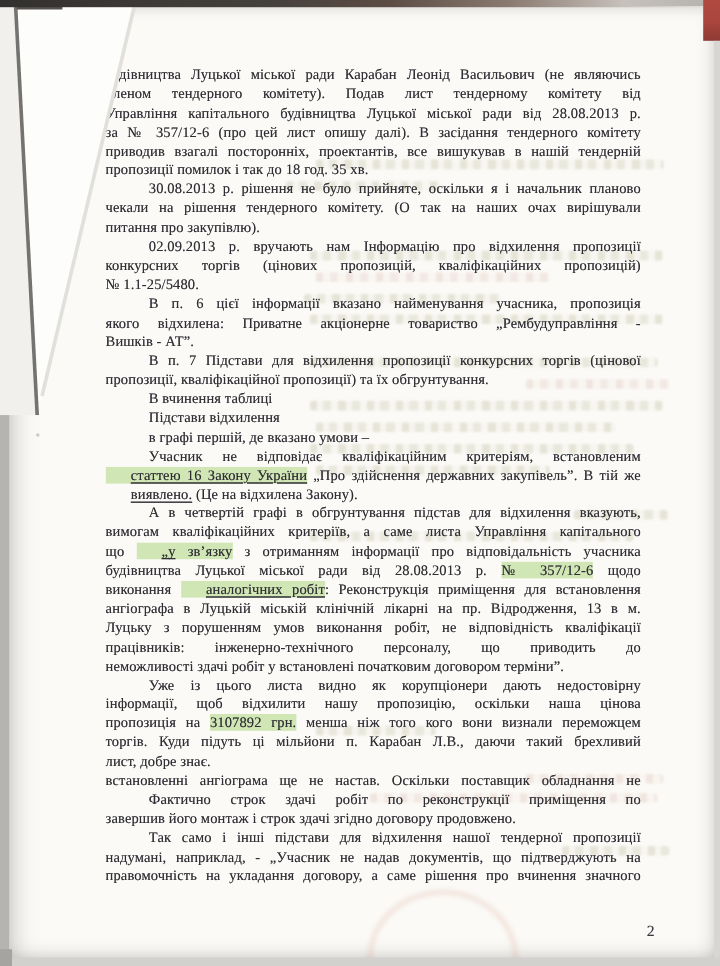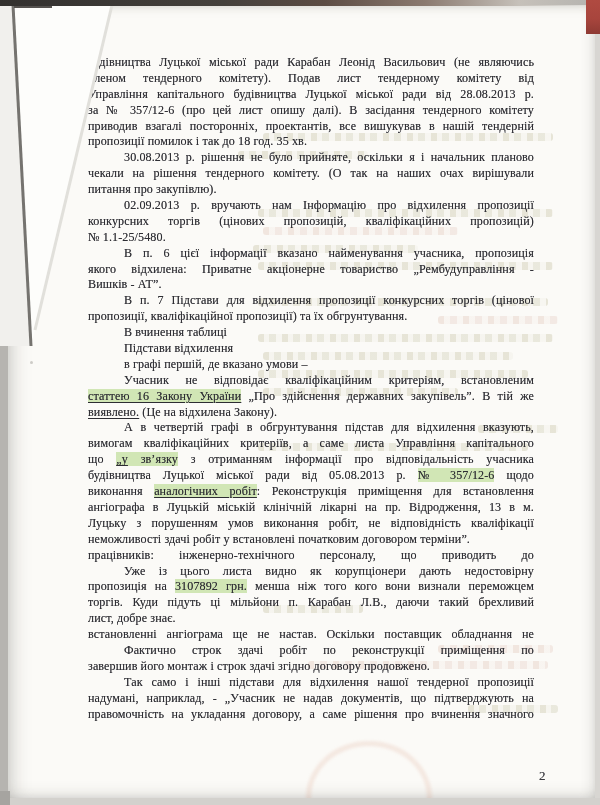--- a/index.html
+++ b/index.html
@@ -11,21 +11,21 @@
                     inset -10px 0 14px -9px rgba(110,108,102,.30),
                     inset 0 -12px 16px -11px rgba(110,108,102,.32),
                     inset 0 10px 12px -9px rgba(110,108,102,.22);}
   
   #doc-text{position:absolute;left:80px;top:50px;width:446px;color:var(--ink,#2d2d33);
             font-size:12.1px;line-height:15.9px;letter-spacing:.1px;
             text-shadow:0 0 .5px rgba(45,45,51,.55);}
   .line{text-align:justify;text-align-last:justify;height:15.9px;overflow:hidden;}
   .line.endline{text-align-last:left;}
   .line.indent{text-indent:36px;}
-  .ul{text-decoration:underline;text-underline-offset:2px;text-decoration-thickness:1px;}
+  .ul{text-decoration:underline;text-underline-offset:2px;text-decoration-thickness:1px;padding-left:21px;}
   .hl{background:var(--hl-bg,rgba(150,202,90,.42));box-decoration-break:clone;}
   .pgnum{position:absolute;left:531px;top:763px;font-size:13px;color:#3a3a40;
          text-shadow:0 0 .5px rgba(45,45,51,.5);}
   
   .topbar{position:absolute;left:0;top:0;width:590px;height:6px;
           background:linear-gradient(90deg,#33312f 0%,#44403c 38%,#5c4c44 55%,#8b7a70 72%,#c6c1ba 88%,rgba(214,210,204,0) 100%);}
   .redcorner{position:absolute;left:586px;top:0;width:14px;height:34px;
              background:linear-gradient(180deg,#b04a41 0%,#a8453d 55%,#8e3a33 100%);}
   .rightedge{position:absolute;right:0;top:34px;width:5px;bottom:0;background:#d8d6d2;}
   .bottombar{position:absolute;left:0;bottom:0;width:100%;height:7px;background:#d3d1cd;}
@@ -106,29 +106,30 @@
         </div>
         <div>
           <div class="line indent"><span>Учасник не відповідає кваліфікаційним критеріям, встановленим</span></div>
           <div class="line"><span class="ul hl">статтею 16 Закону України</span><span> „Про здійснення державних закупівель”. В тій же</span></div>
           <div class="line endline"><span class="ul">виявлено.</span><span> (Це на відхилена Закону).</span></div>
         </div>
         <div>
           <div class="line indent"><span>А в четвертій графі в обгрунтування підстав для відхилення вказують,</span></div>
           <div class="line"><span>вимогам кваліфікаційних критеріїв, а саме листа Управління капітального</span></div>
           <div class="line"><span>що </span><span class="ul hl">„у</span><span class="hl"> зв’язку</span><span> з отриманням інформації про відповідальність учасника</span></div>
-          <div class="line"><span>будівництва Луцької міської ради від 05.08.2013 р. </span><span class="hl">№ 357/12-6</span><span> щодо</span></div>
+          <div class="line"><span>будівництва Луцької міської ради від 28.08.2013 р. </span><span class="hl">№ 357/12-6</span><span> щодо</span></div>
           <div class="line"><span>виконання </span><span class="ul hl">аналогічних робіт</span><span>: Реконструкція приміщення для встановлення</span></div>
           <div class="line"><span>ангіографа в Луцькій міській клінічній лікарні на пр. Відродження, 13 в м.</span></div>
           <div class="line"><span>Луцьку з порушенням умов виконання робіт, не відповідність кваліфікації</span></div>
+          <div class="line"><span>працівників: інженерно-технічного персоналу, що приводить до</span></div>
           <div class="line endline"><span>неможливості здачі робіт у встановлені початковим договором терміни”.</span></div>
-          <div class="line"><span>працівників: інженерно-технічного персоналу, що приводить до</span></div>
         </div>
         <div>
           <div class="line indent"><span>Уже із цього листа видно як корупціонери дають недостовірну</span></div>
+          <div class="line"><span>інформації, щоб відхилити нашу пропозицію, оскільки наша цінова</span></div>
           <div class="line"><span>пропозиція на </span><span class="hl">3107892 грн.</span><span> менша ніж того кого вони визнали переможцем</span></div>
           <div class="line"><span>торгів. Куди підуть ці мільйони п. Карабан Л.В., даючи такий брехливий</span></div>
           <div class="line endline"><span>лист, добре знає.</span></div>
         </div>
         <div>
           <div class="line"><span>встановленні ангіограма ще не настав. Оскільки поставщик обладнання не</span></div>
           <div class="line indent"><span>Фактично строк здачі робіт по реконструкції приміщення по</span></div>
           <div class="line endline"><span>завершив його монтаж і строк здачі згідно договору продовжено.</span></div>
         </div>
         <div>

